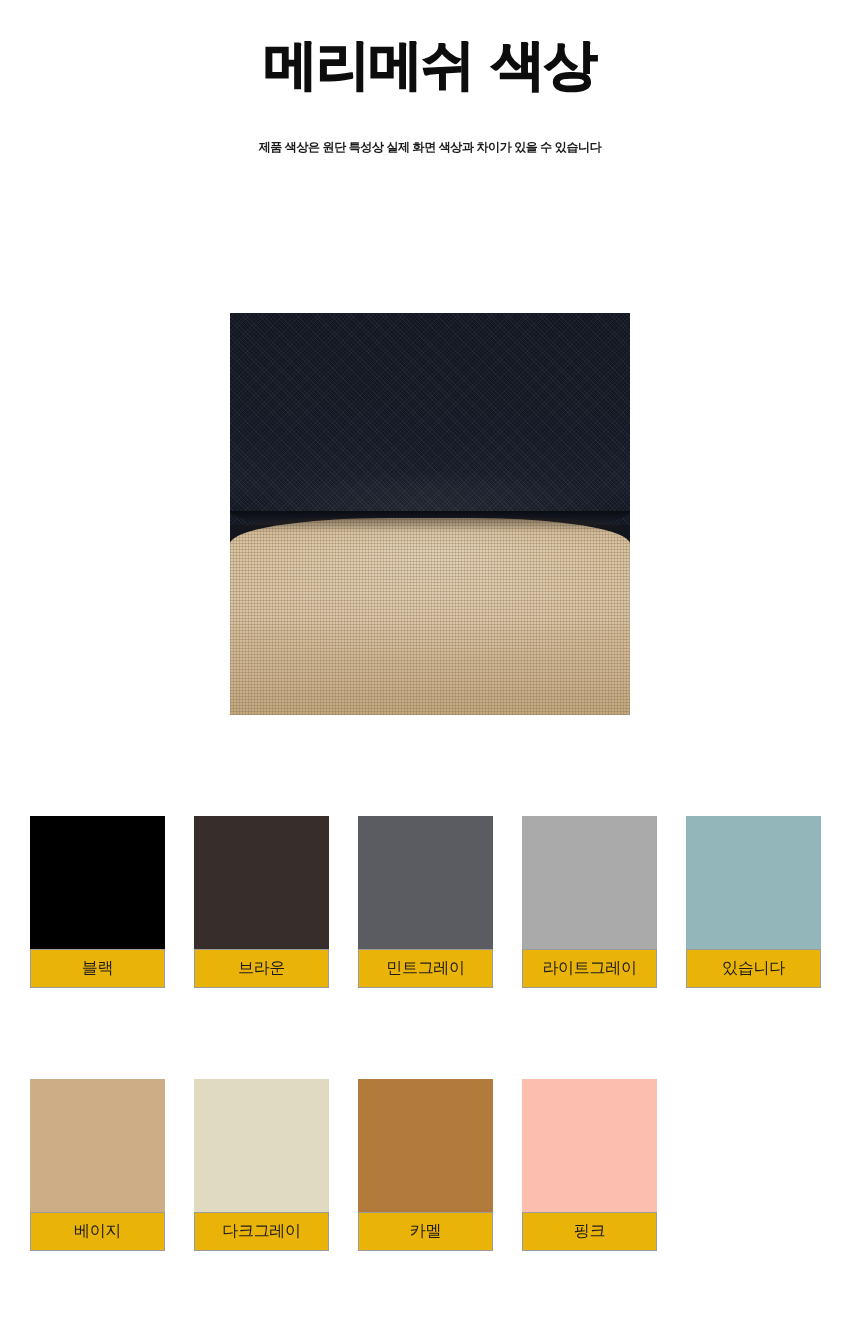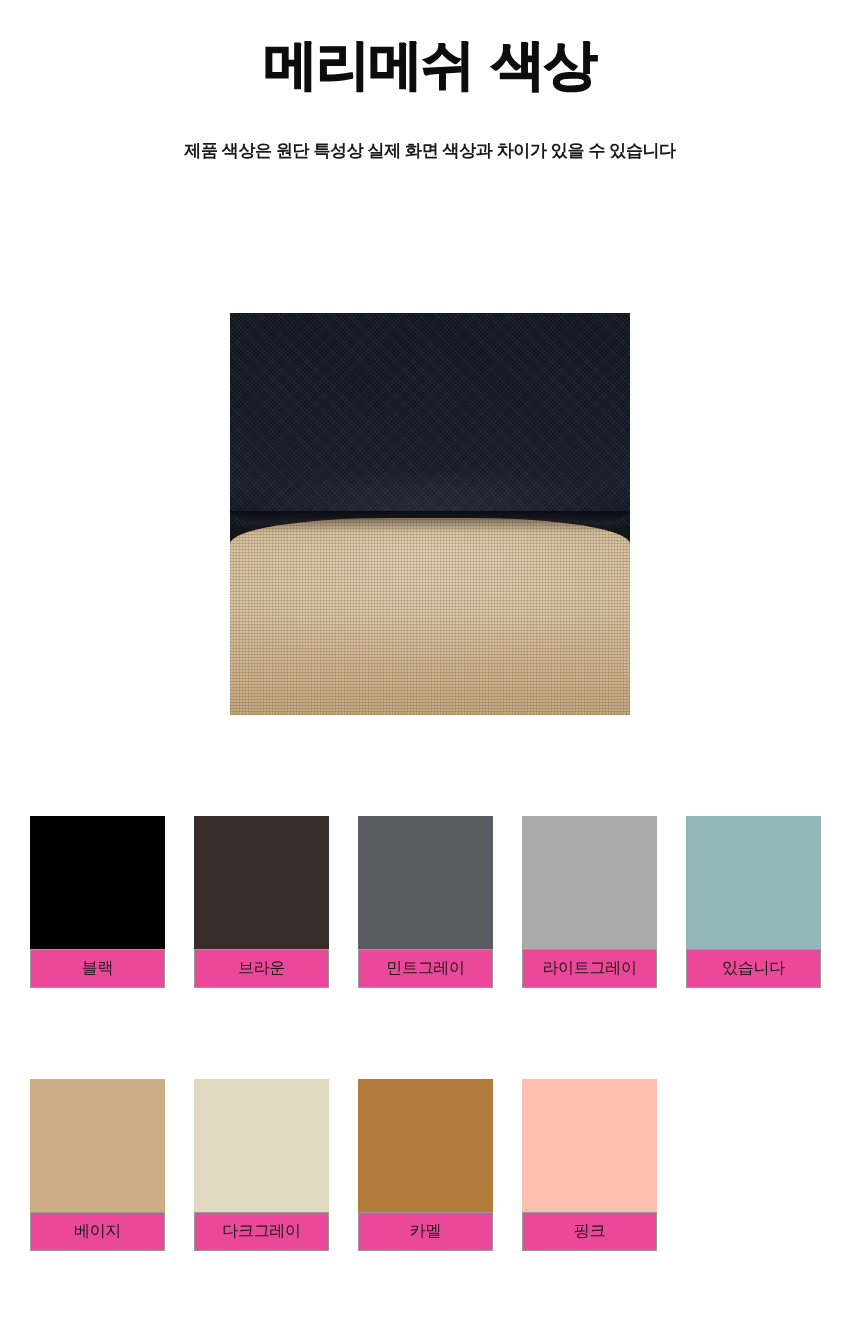--- a/index.html
+++ b/index.html
@@ -33,21 +33,21 @@
     font-size: 54px;
     line-height: 1.08;
     font-weight: 700;
     letter-spacing: -1.5px;
     color: #0d0d0d;
     margin: 0;
     font-family: "DejaVu Sans", "Liberation Sans", sans-serif;
     -webkit-text-stroke: 1.4px #0d0d0d;
   }
   .page-subtitle {
-    font-size: 17px;
+    font-size: 12px;
     font-weight: 700;
     letter-spacing: -0.4px;
     color: #1a1a1a;
     margin: 0;
     padding-top: 45px;
   }
 
   
   .photo-wrap {
     position: absolute;
@@ -137,21 +137,21 @@
   }
   .swatch-color {
     width: 135px;
     height: 133px;
     display: block;
   }
   .swatch-label {
     width: 135px;
     height: 39px;
     box-sizing: border-box;
-    background: #ec4899;
+    background: #eab308;
     border: 1px solid #9b9b9b;
     display: flex;
     align-items: center;
     justify-content: center;
     font-size: 16px;
     font-weight: 400;
     letter-spacing: -0.3px;
     color: #1c1c1c;
   }
 </style>

